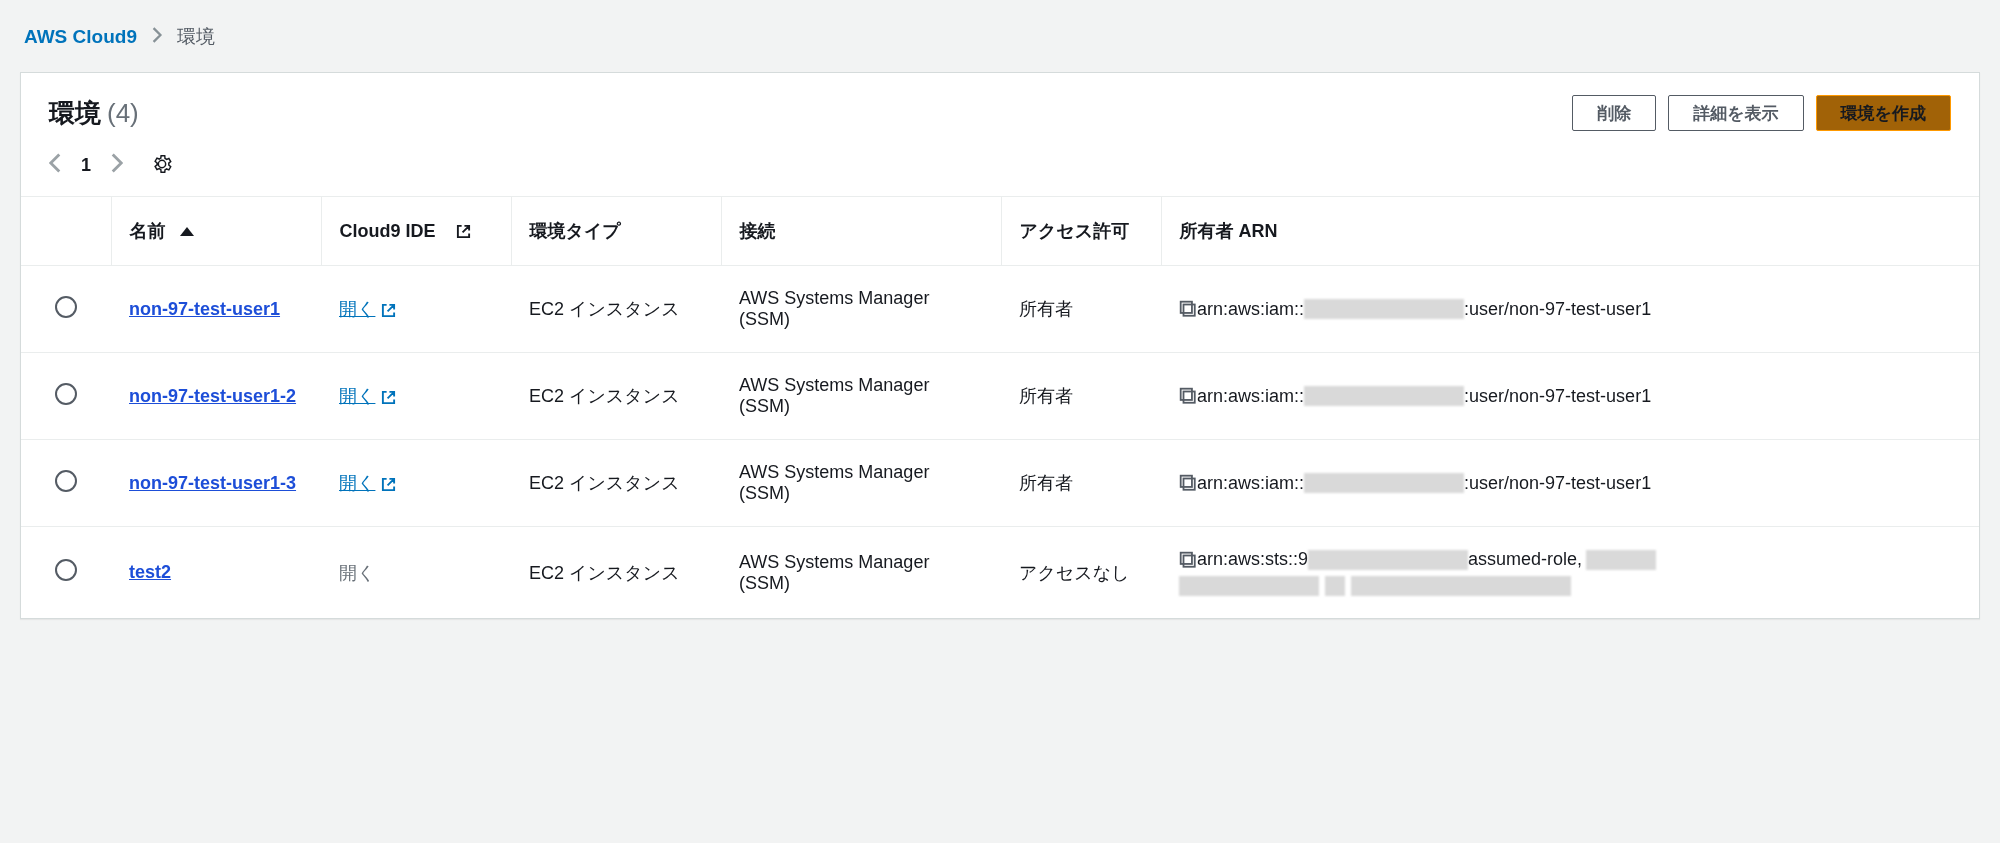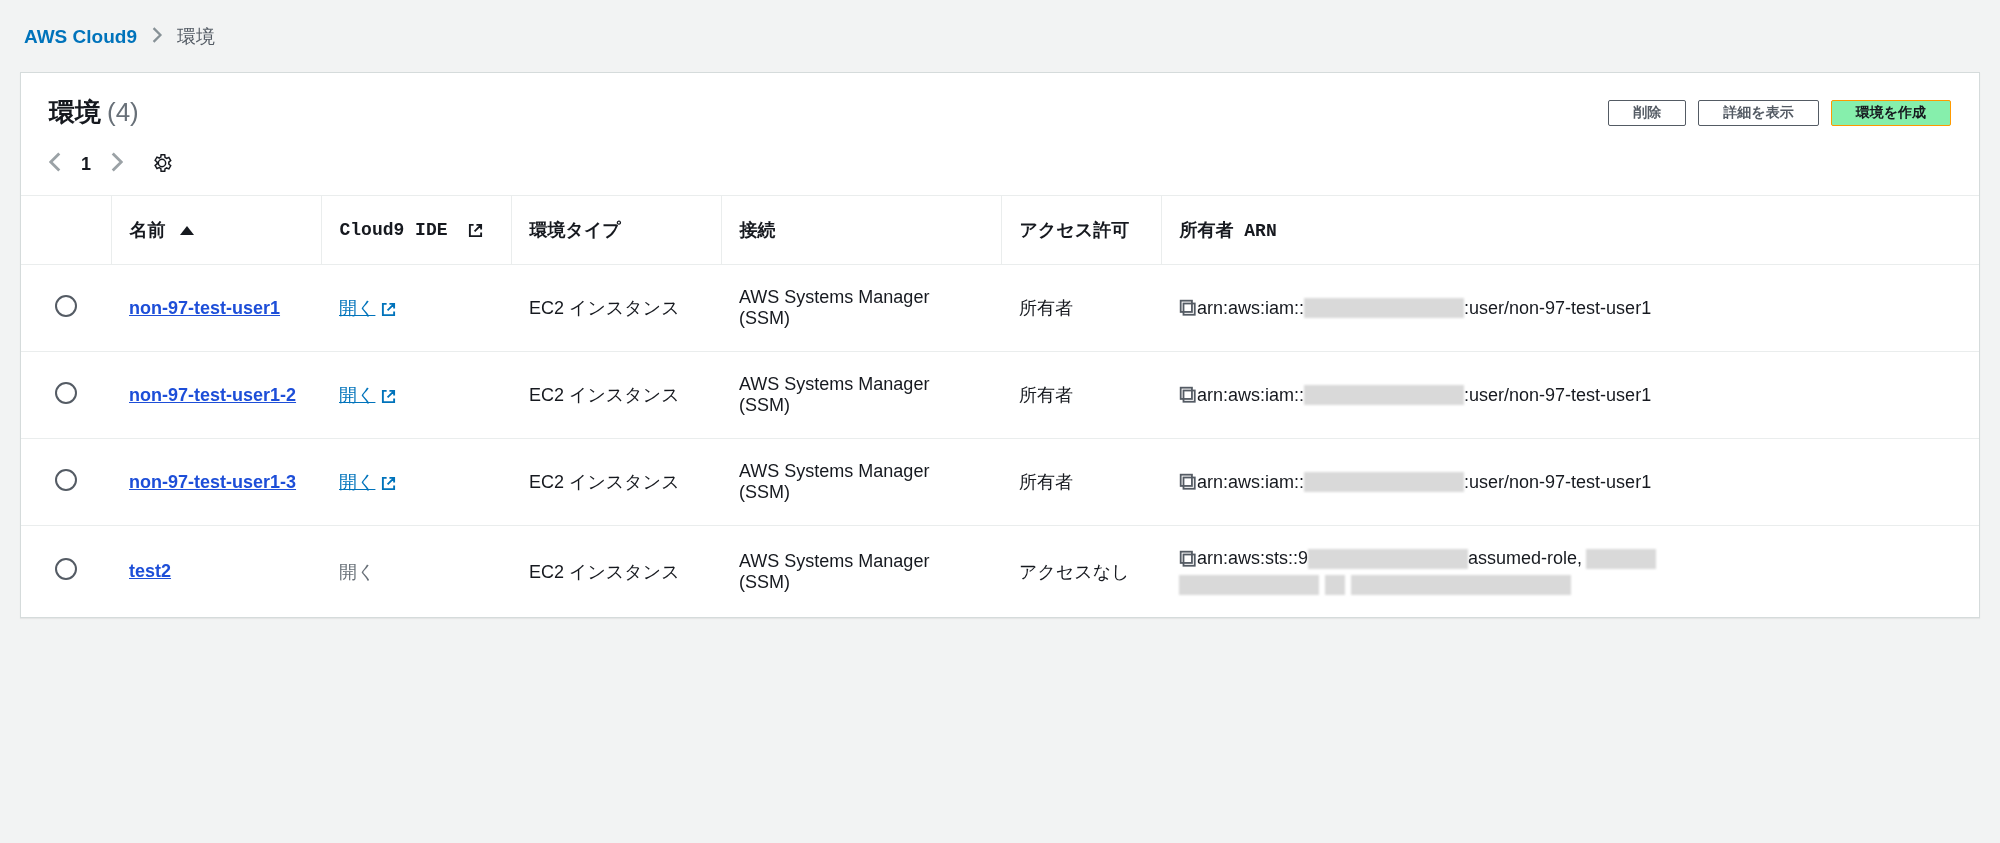--- a/index.html
+++ b/index.html
@@ -37,32 +37,32 @@
   }
   .title-wrap { display: flex; align-items: baseline; gap: 6px; }
   .title { font-size: 26px; font-weight: 800; }
   .count { font-size: 26px; font-weight: 400; color: #687078; }
 
   .actions { display: flex; gap: 12px; }
   .btn {
     display: inline-flex;
     align-items: center;
     gap: 11px;
-    height: 26px;
+    height: 36px;
     padding: 0 24px;
     border: 1px solid #545b64;
     background: #ffffff;
     color: #545b64;
-    font-size: 14px;
+    font-size: 17px;
     font-weight: 800;
     cursor: pointer;
     border-radius: 2px;
   }
   .btn.primary {
-    background: #86efac;
+    background: #a16207;
     border-color: #ff9900;
     color: #16191f;
   }
   .btn .ext { width: 17px; height: 17px; }
 
   .toolbar {
     display: flex;
     align-items: center;
     gap: 28px;
     padding: 10px 28px 18px 28px;
@@ -99,21 +99,20 @@
   table { width: 100%; border-collapse: collapse; table-layout: fixed; }
   thead th {
     text-align: left;
     font-size: 18px;
     font-weight: 800;
     color: #16191f;
     padding: 22px 18px;
     border-bottom: 1px solid #eaeded;
     border-top: 1px solid #eaeded;
     vertical-align: middle;
-    font-family: Liberation Mono, monospace;
   }
   thead th .th-inner { display: flex; align-items: center; gap: 14px; }
   thead th.col-sep { border-left: 1px solid #eaeded; }
   tbody tr { border-bottom: 1px solid #eaeded; }
   tbody tr:last-child { border-bottom: none; }
   tbody td {
     padding: 22px 18px;
     font-size: 18px;
     vertical-align: middle;
     color: #16191f;

